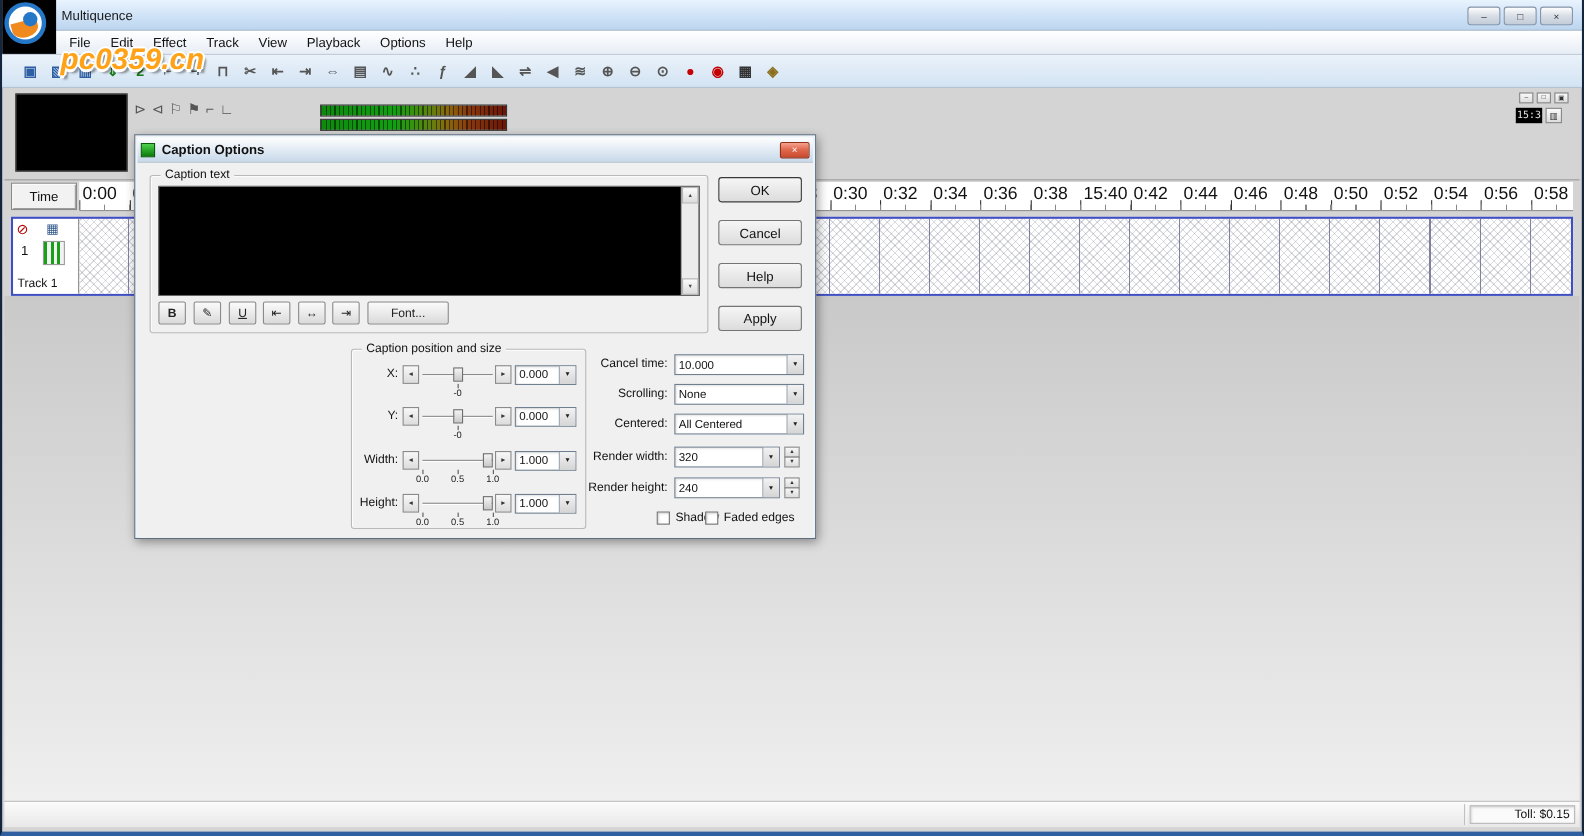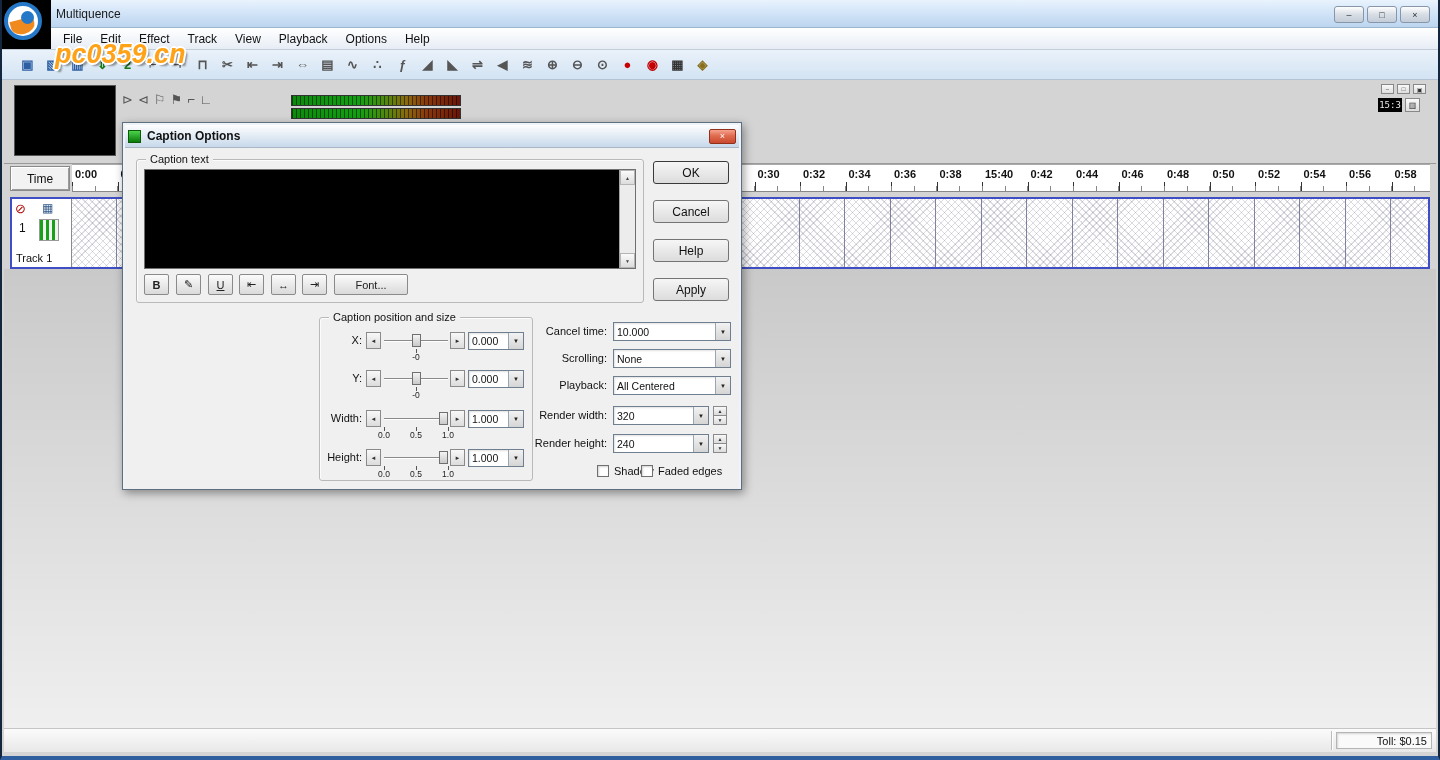--- a/index.html
+++ b/index.html
@@ -33,21 +33,21 @@
   .meter::after{content:"";position:absolute;inset:0;background:repeating-linear-gradient(to right,rgba(0,0,0,.5) 0 1px,transparent 1px 4px);}
   #panelbtns{position:absolute;left:1377px;top:4px;display:flex;gap:3px;}
   .mini-btn{width:13px;height:10px;border:1px solid #888;background:linear-gradient(#fafafa,#ddd);font-size:6px;display:flex;align-items:center;justify-content:center;color:#333;}
   #led{position:absolute;left:1374px;top:18px;width:24px;height:14px;background:#000;color:#e8e8e8;font-family:"DejaVu Sans Mono",monospace;font-size:9px;display:flex;align-items:center;justify-content:center;}
   #led-extra{position:absolute;left:1401px;top:18px;width:15px;height:14px;border:1px solid #888;background:linear-gradient(#fafafa,#ddd);font-size:8px;display:flex;align-items:center;justify-content:center;color:#333;}
 
   
   #timebox{position:absolute;left:8px;top:166px;width:60px;height:25px;z-index:2;background:#f2f2f2;border:1px solid #8a8a8a;box-shadow:inset 1px 1px 0 #fff,inset -1px -1px 0 #9c9c9c;font-size:12px;display:flex;align-items:center;justify-content:center;color:#111;}
   #ruler{position:absolute;left:70px;right:8px;top:164px;height:28px;background:#fff;border-top:1px solid #aaa;border-bottom:1px solid #888;overflow:hidden;}
   #ruler::after{content:"";position:absolute;left:0;right:0;bottom:0;height:5px;background:repeating-linear-gradient(to right,#888 0 1px,transparent 1px 22.75px);}
-  .tick-label{position:absolute;top:3px;font-size:11px;color:#111;white-space:nowrap;font-weight:bold;}
+  .tick-label{position:absolute;top:3px;font-size:16px;color:#111;white-space:nowrap;}
   .tick-line{position:absolute;bottom:0;width:1px;height:9px;background:#333;}
 
   
   #trackrow{position:absolute;left:8px;right:8px;top:197px;height:72px;border:2px solid #3f4ec2;background:#fff;display:flex;z-index:1;}
   #trackhead{width:60px;border-right:1px solid #8a8a8a;position:relative;background:#fff;flex:none;}
   #mute{position:absolute;left:3px;top:2px;font-size:13px;color:#b00000;}
   #thumbicon{position:absolute;left:30px;top:2px;font-size:12px;color:#345a8a;}
   #tracknum{position:absolute;left:7px;top:22px;font-size:12px;color:#111;}
   #fader{position:absolute;left:27px;top:20px;width:20px;height:22px;border:1px solid #999;background:repeating-linear-gradient(90deg,#18a018 0 3px,#f2f2f2 3px 6px);}
   #tracklabel{position:absolute;left:4px;bottom:3px;font-size:11px;color:#111;white-space:nowrap;}
@@ -407,21 +407,21 @@
           <div class="fld-label" style="top: 177px;">Cancel time:</div>
           <div class="combo fld" style="left: 488px; top: 174px; width: 118px;">
             <span class="val">10.000</span>
             <span class="drop">▼</span>
           </div>
           <div class="fld-label" style="top: 204px;">Scrolling:</div>
           <div class="combo fld" style="left: 488px; top: 201px; width: 118px;">
             <span class="val">None</span>
             <span class="drop">▼</span>
           </div>
-          <div class="fld-label" style="top: 231px;">Playback:</div>
+          <div class="fld-label" style="top: 231px;">Centered:</div>
           <div class="combo fld" style="left: 488px; top: 228px; width: 118px;">
             <span class="val">All Centered</span>
             <span class="drop">▼</span>
           </div>
           <div class="fld-label" style="top: 261px;">Render width:</div>
           <div class="combo fld" style="left: 488px; top: 258px; width: 96px;">
             <span class="val">320</span>
             <span class="drop">▼</span>
           </div>
           <div class="spinner" style="left: 588px; top: 258px;">

